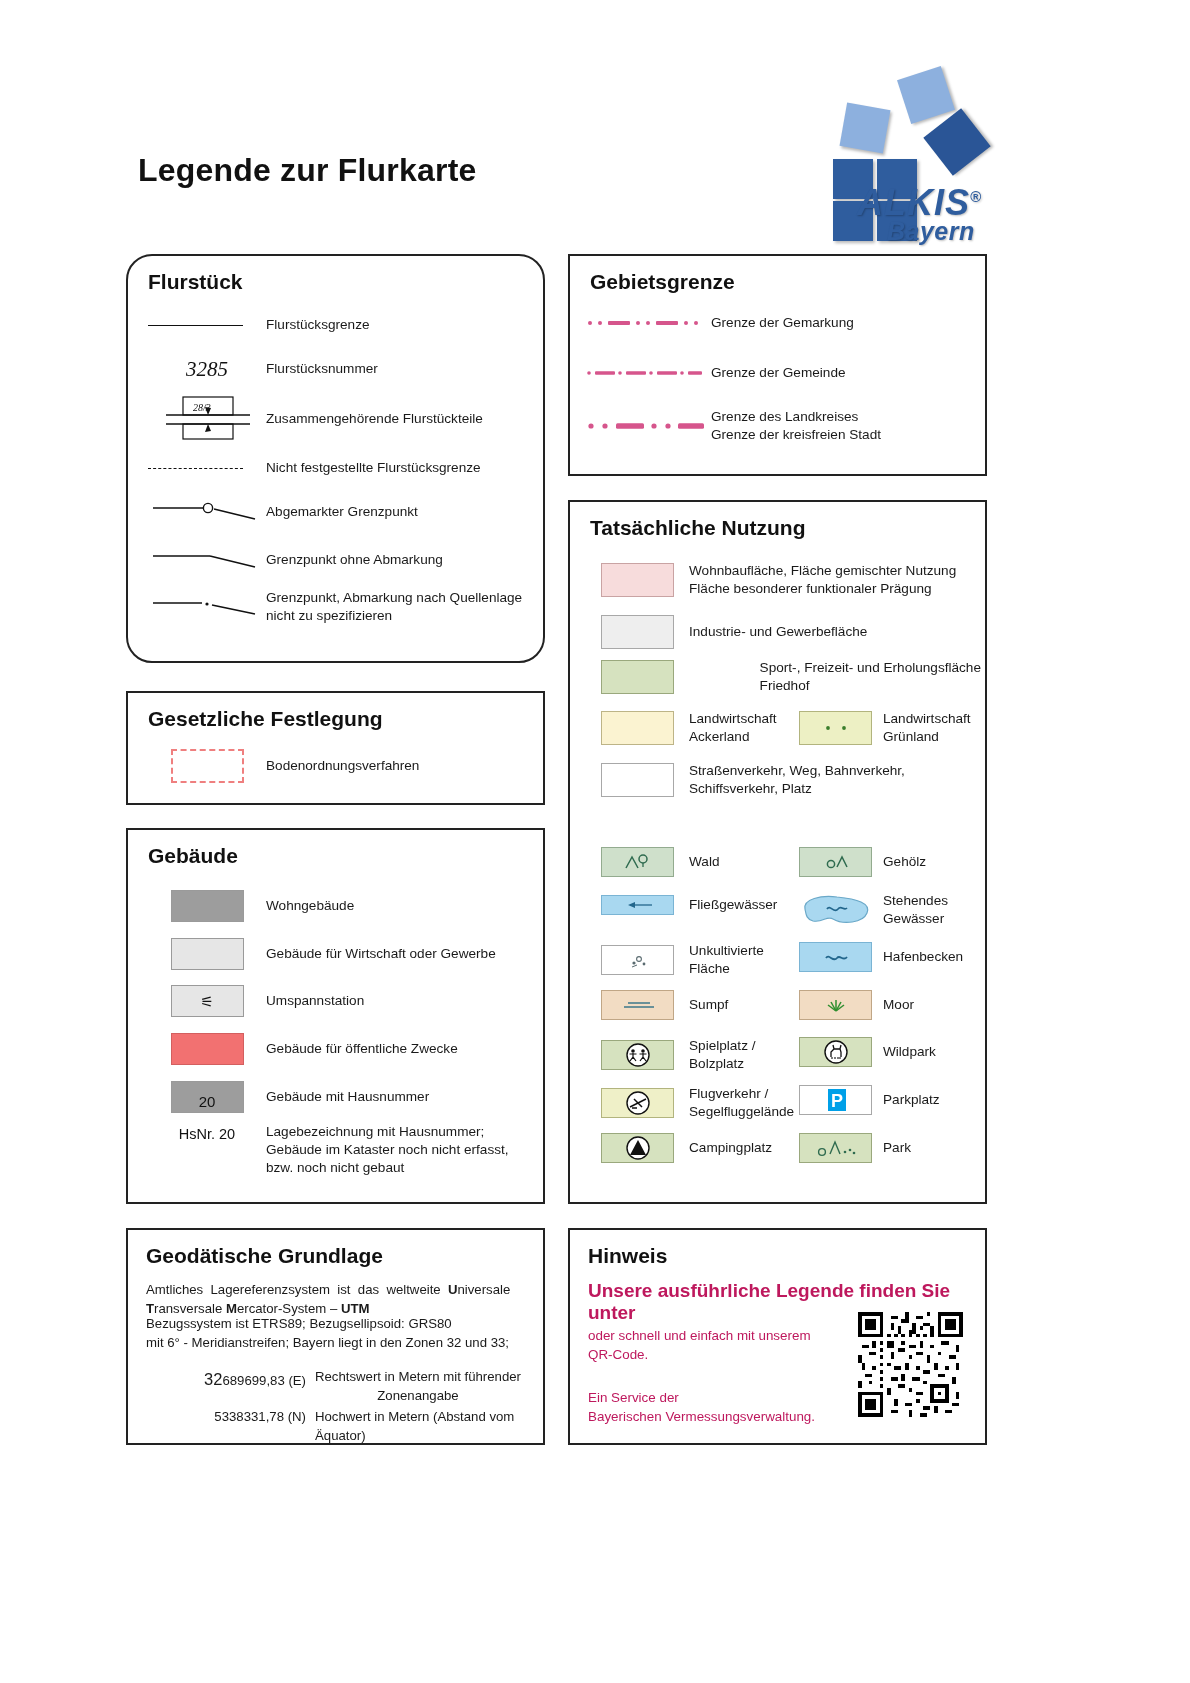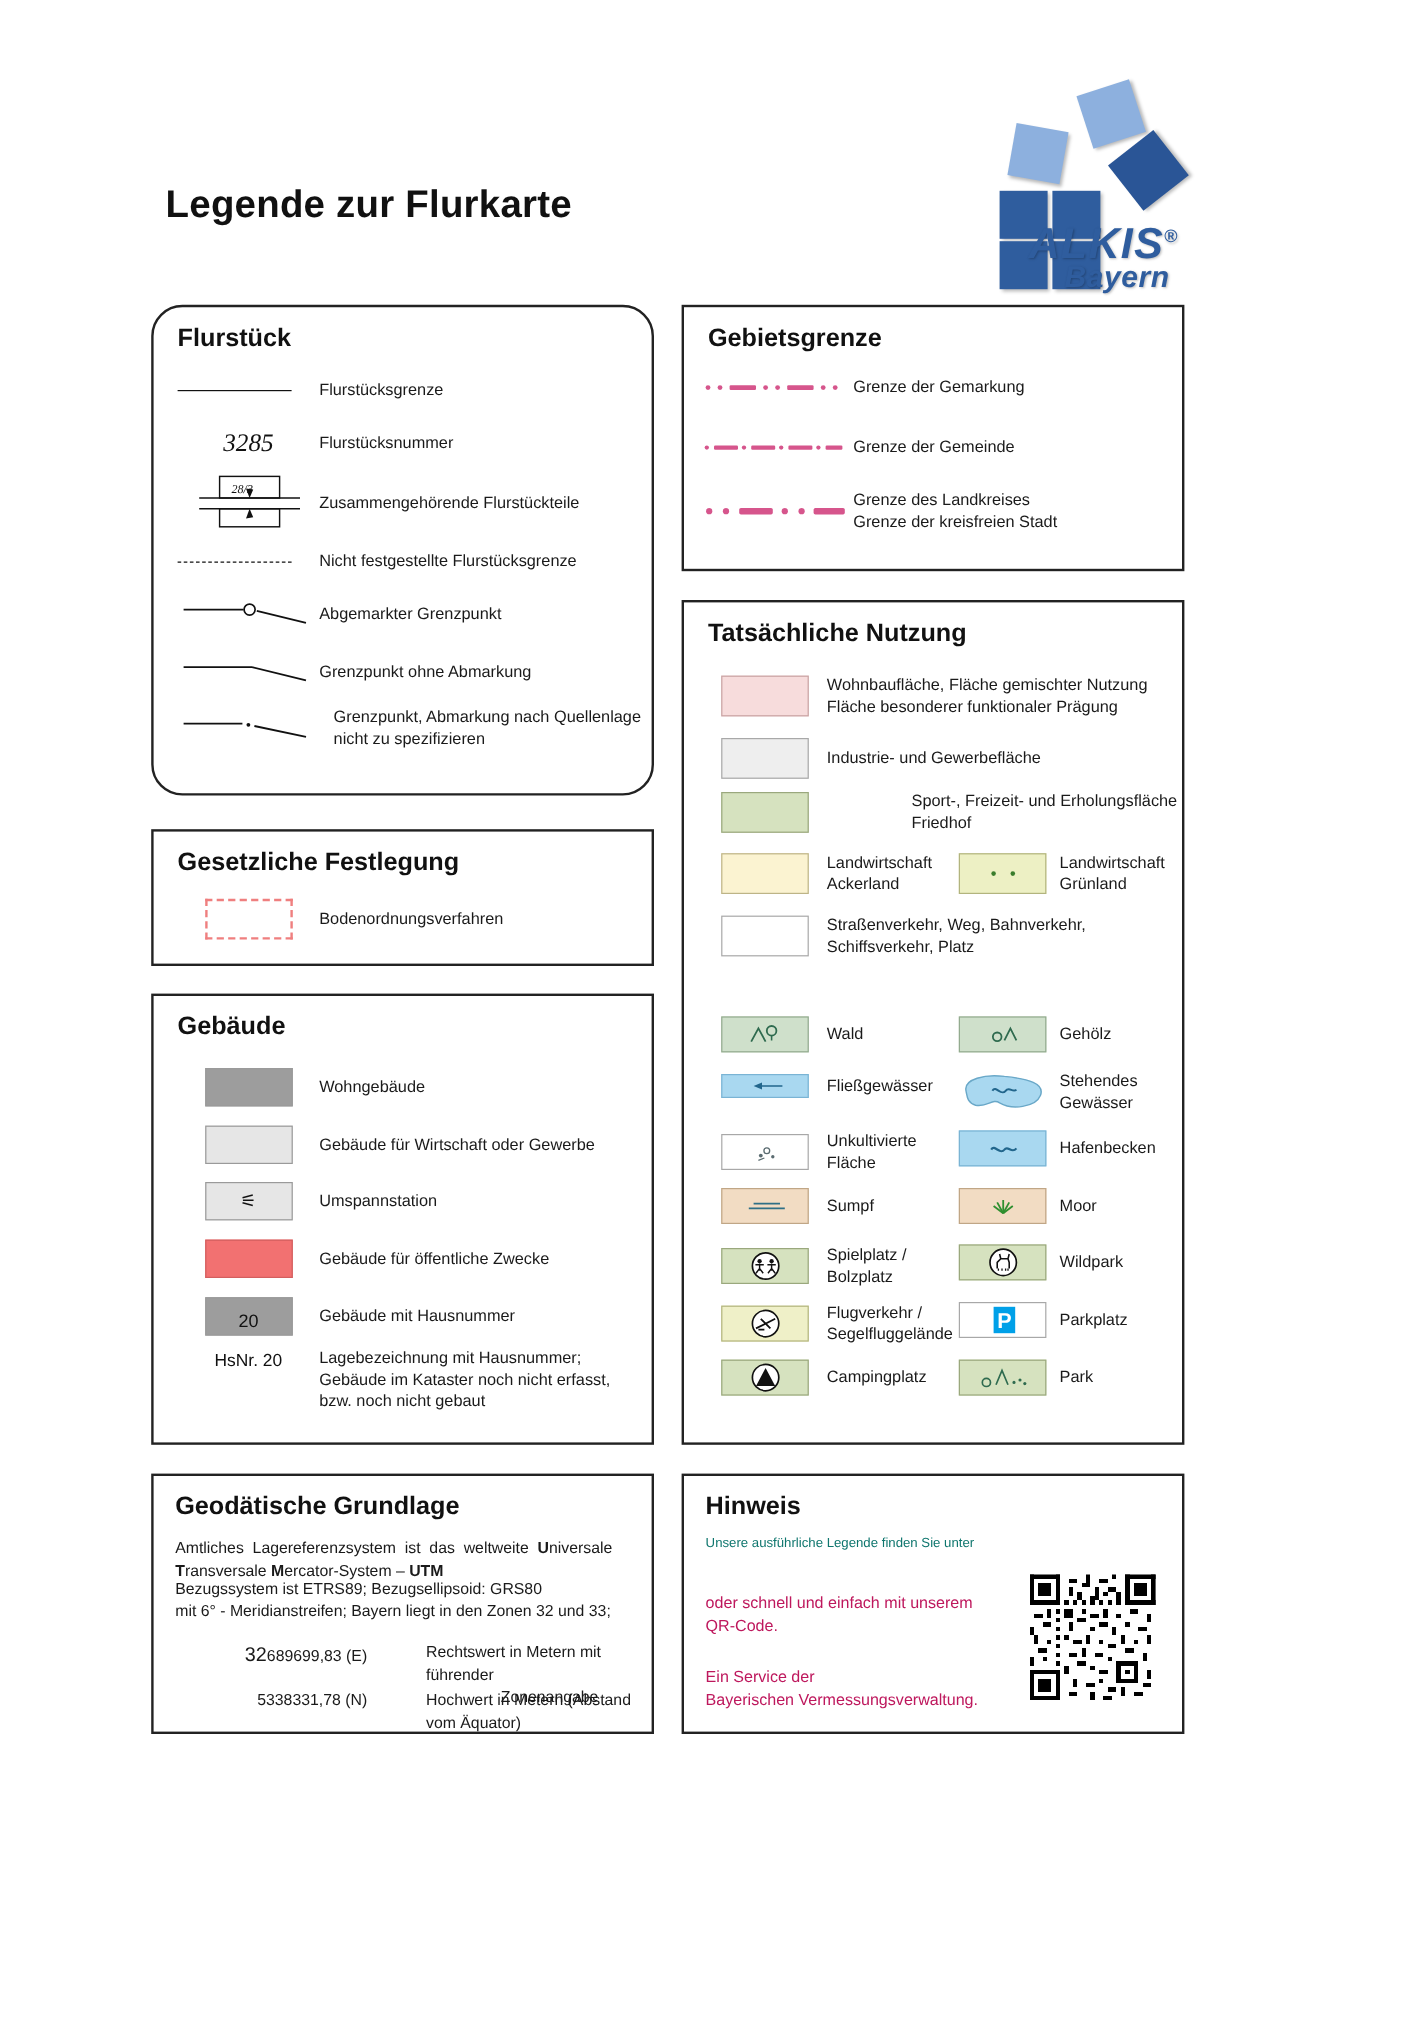--- a/index.html
+++ b/index.html
@@ -66,27 +66,27 @@
   
   .fsnr{font-size:21px;font-style:italic;color:#111;font-family:"Liberation Serif","DejaVu Serif",serif;}
   .hsnr{font-size:14.5px;color:#111;}
 
   
   .bodenbox{width:73px;height:34px;border:2.6px dashed #ef7f7f;box-sizing:border-box;background:#fff;}
 
   
   .geo-p{font-size:13.2px;line-height:1.45;color:#1a1a1a;}
   .geo-just{text-align:justify;}
-  .coordrow{display:flex;font-size:13.2px;line-height:1.42;gap:40px;}
+  .coordrow{display:flex;font-size:13.2px;line-height:1.42;}
   .coordnum{width:168px;text-align:right;flex:0 0 auto;white-space:pre;}
   .coordnum .big{font-size:16.5px;}
   .coorddesc{padding-left:9px;}
 
   
-  .hw-strong{font-size:11px;font-weight:normal;color:#0f766e;}
+  .hw-strong{font-size:19px;font-weight:bold;color:#be185d;}
   .hw-p{font-size:13.4px;line-height:1.42;color:#be185d;white-space:pre-line;}
   #qr-code{position:absolute;right:22px;bottom:26px;width:105px;height:105px;}
 </style>
 </head>
 <body>
 
 <div class="page">
 
   <div id="page-title">Legende zur Flurkarte</div>
 
@@ -155,21 +155,21 @@
     <div class="row" style="left:20px;top:291px;width:380px;">
       <div class="sym" style="width:118px;height:26px;">
         <svg class="svgsym" width="118" height="26" viewBox="0 0 118 26">
           <line x1="5" y1="9" x2="62" y2="9" stroke="#111" stroke-width="1.5"></line>
           <line x1="62" y1="9" x2="107" y2="20" stroke="#111" stroke-width="1.5"></line>
         </svg>
       </div>
       <div class="lbl">Grenzpunkt ohne Abmarkung</div>
     </div>
 
-    <div class="row" style="left:20px;top:333px;width:390px;gap:12px;">
+    <div class="row" style="left:20px;top:333px;width:390px;">
       <div class="sym" style="width:118px;height:26px;">
         <svg class="svgsym" width="118" height="26" viewBox="0 0 118 26">
           <line x1="5" y1="9" x2="54" y2="9" stroke="#111" stroke-width="1.5"></line>
           <circle cx="59" cy="10" r="1.6" fill="#111"></circle>
           <line x1="64" y1="11" x2="107" y2="20" stroke="#111" stroke-width="1.5"></line>
         </svg>
       </div>
       <div class="lbl" style="width:262px;">Grenzpunkt, Abmarkung nach Quellenlage
 nicht zu spezifizieren</div>
     </div>

